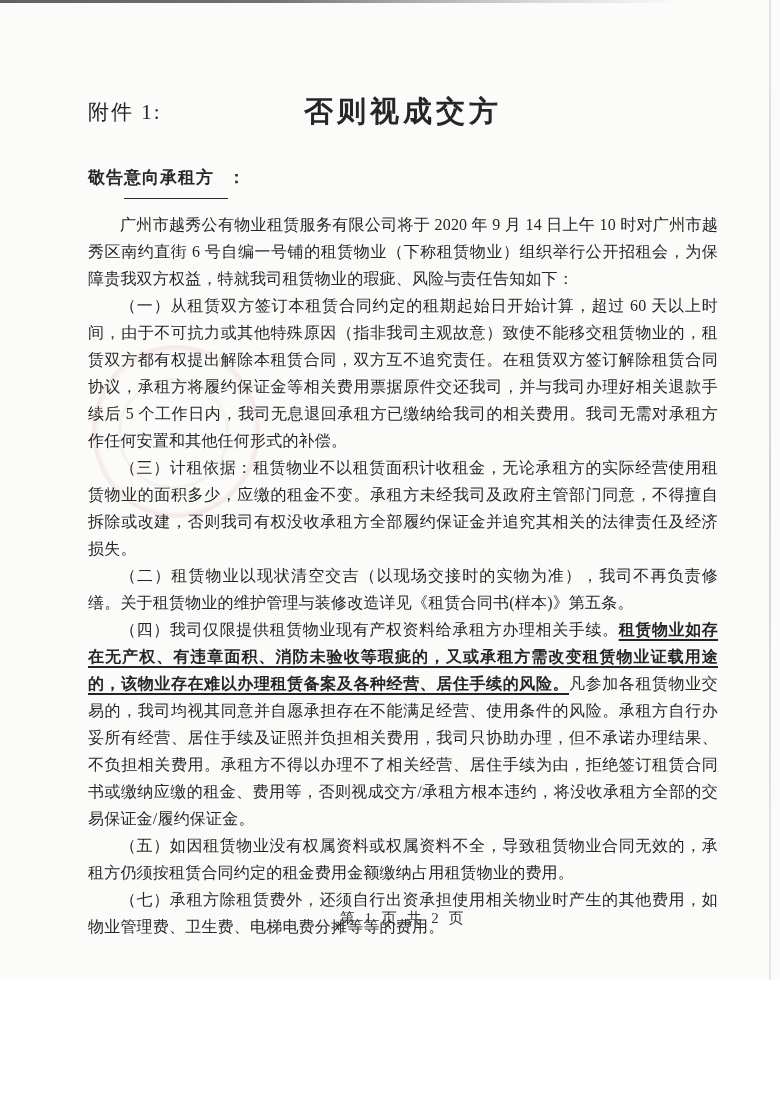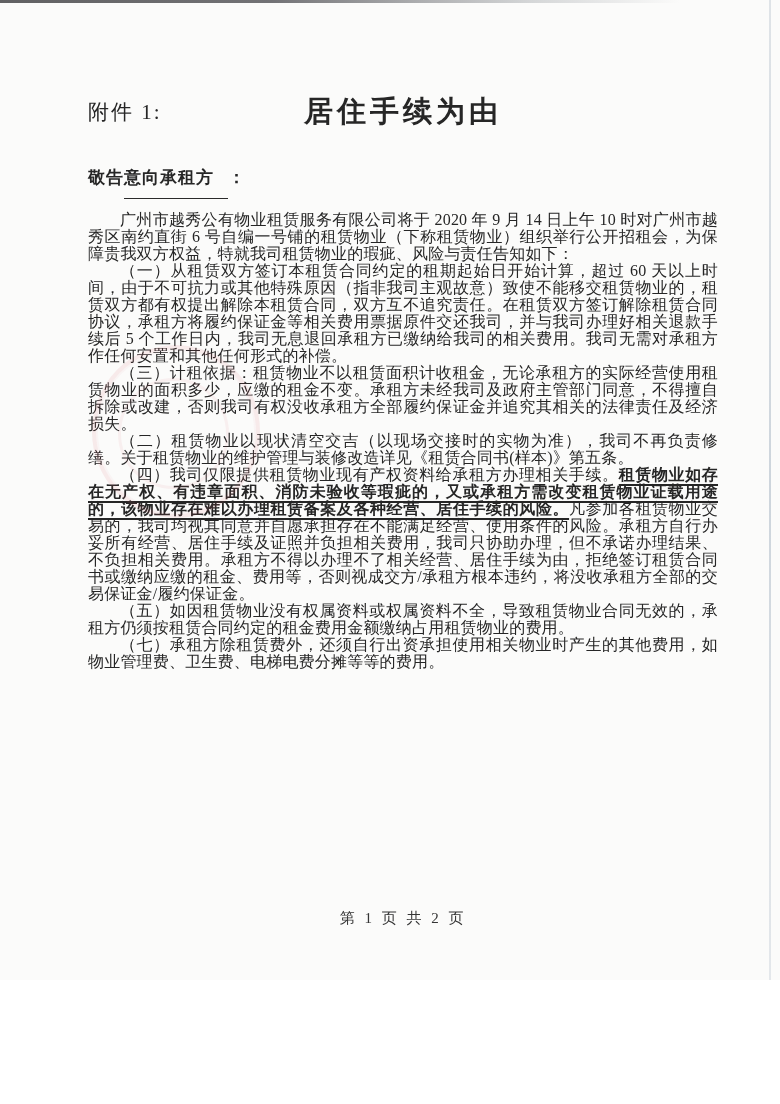--- a/index.html
+++ b/index.html
@@ -88,21 +88,21 @@
     border-bottom: 1.5px solid #2a2a2a;
     padding-right: 14px;
     padding-bottom: 11px;
     margin-top: 12px;
   }
 
   .bodytext {
     margin: 22px 62px 16px 88px;
     width: 630px;
     font-size: 16px;
-    line-height: 17px;
+    line-height: 27px;
     text-align: justify;
     letter-spacing: 0.2px;
   }
   .bodytext p {
     margin: 0;
     text-indent: 2em;
   }
   .em-u {
     font-weight: bold;
     text-decoration: underline;
@@ -126,21 +126,21 @@
 
 <div class="page">
 
   <div class="scan-edge-top"></div>
   <div class="scan-edge-right"></div>
   <div class="stamp"></div>
   <div class="stamp-inner"></div>
 
   <header class="heading">
     <span class="attachment">附件 1:</span>
-    <h1 class="title">居住手续为由</h1>
+    <h1 class="title">否则视成交方</h1>
   </header>
 
   <p class="salutation"><span>敬告</span><span class="u">意向承租方</span><span>：</span></p>
 
   <main class="bodytext">
     <p>广州市越秀公有物业租赁服务有限公司将于 2020 年 9 月 14 日上午 10 时对广州市越秀区南约直街 6 号自编一号铺的租赁物业（下称租赁物业）组织举行公开招租会，为保障贵我双方权益，特就我司租赁物业的瑕疵、风险与责任告知如下：</p>
     <p>（一）从租赁双方签订本租赁合同约定的租期起始日开始计算，超过 60 天以上时间，由于不可抗力或其他特殊原因（指非我司主观故意）致使不能移交租赁物业的，租赁双方都有权提出解除本租赁合同，双方互不追究责任。在租赁双方签订解除租赁合同协议，承租方将履约保证金等相关费用票据原件交还我司，并与我司办理好相关退款手续后 5 个工作日内，我司无息退回承租方已缴纳给我司的相关费用。我司无需对承租方作任何安置和其他任何形式的补偿。</p>
     <p>（三）计租依据：租赁物业不以租赁面积计收租金，无论承租方的实际经营使用租赁物业的面积多少，应缴的租金不变。承租方未经我司及政府主管部门同意，不得擅自拆除或改建，否则我司有权没收承租方全部履约保证金并追究其相关的法律责任及经济损失。</p>
     <p>（二）租赁物业以现状清空交吉（以现场交接时的实物为准），我司不再负责修缮。关于租赁物业的维护管理与装修改造详见《租赁合同书(样本)》第五条。</p>
     <p><span>（四）我司仅限提供租赁物业现有产权资料给承租方办理相关手续。</span><span class="em-u">租赁物业如存在无产权、有违章面积、消防未验收等瑕疵的，又或承租方需改变租赁物业证载用途的，该物业存在难以办理租赁备案及各种经营、居住手续的风险。</span><span>凡参加各租赁物业交易的，我司均视其同意并自愿承担存在不能满足经营、使用条件的风险。承租方自行办妥所有经营、居住手续及证照并负担相关费用，我司只协助办理，但不承诺办理结果、不负担相关费用。承租方不得以办理不了相关经营、居住手续为由，拒绝签订租赁合同书或缴纳应缴的租金、费用等，否则视成交方/承租方根本违约，将没收承租方全部的交易保证金/履约保证金。</span></p>

